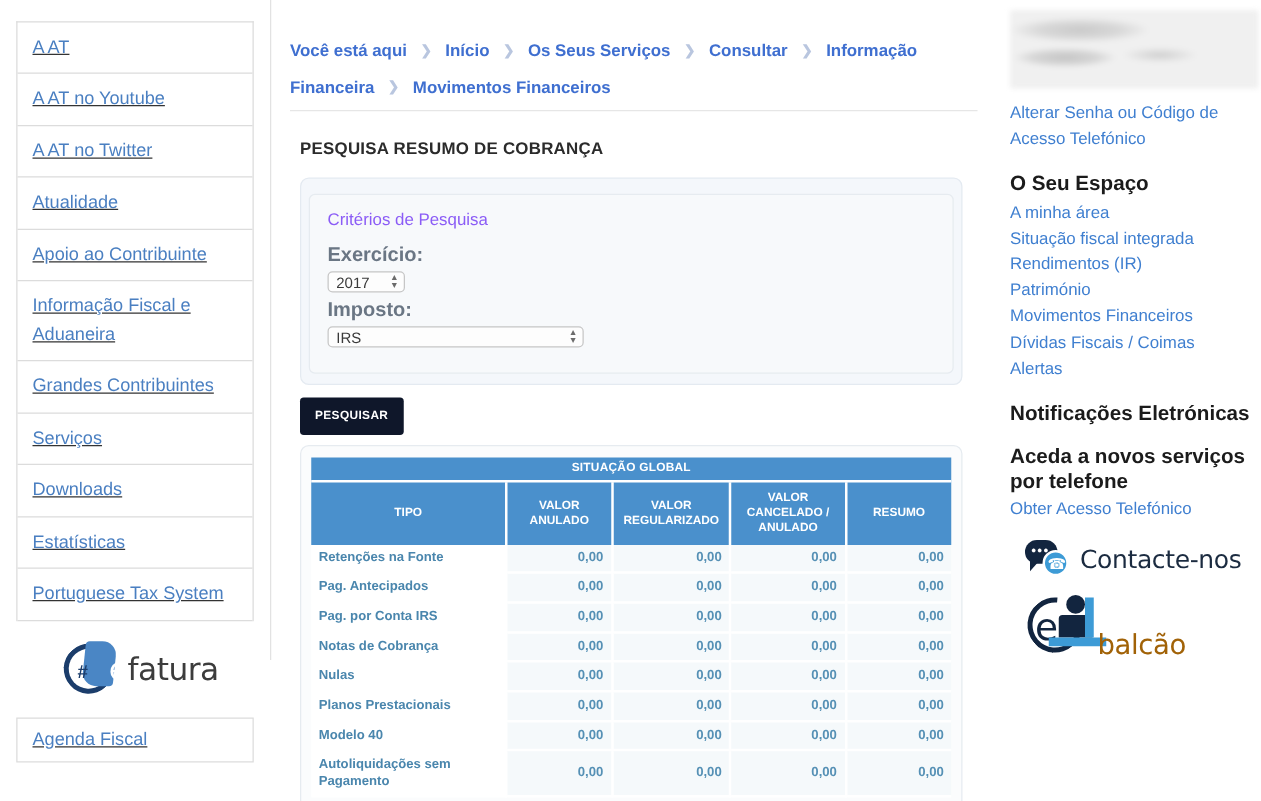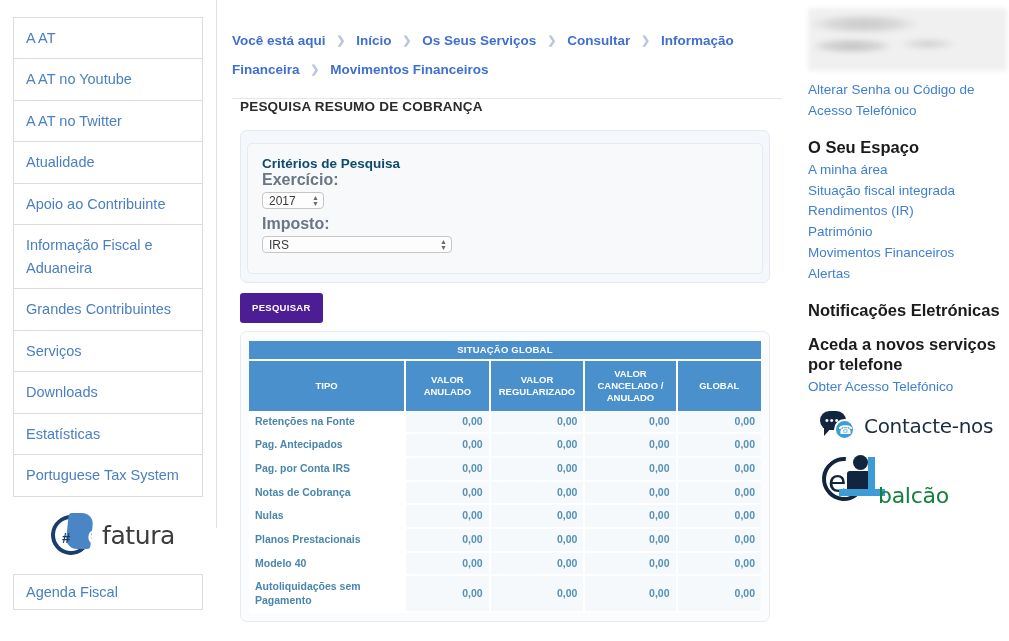--- a/index.html
+++ b/index.html
@@ -25,20 +25,21 @@
 
   
   .left-col {
     width: 217px;
     min-width: 217px;
     height: 528px;
     border-right: 1px solid #e2e2e2;
     box-sizing: border-box;
     padding: 17px 13px 0 13px;
     background: #fff;
+    text-decoration: underline;
   }
   .nav-list {
     border: 1px solid #dcdcdc;
     border-bottom: none;
     background: #fff;
   }
   .nav-item {
     border-bottom: 1px solid #dcdcdc;
     padding: 9px 12px;
     color: #4a7fc1;
@@ -108,22 +109,23 @@
     height: 641px;
     box-sizing: border-box;
     padding: 26px 18px 0 15px;
     overflow: hidden;
   }
   .breadcrumb {
     font-size: 13.5px;
     font-weight: bold;
     color: #3f6fd0;
     line-height: 2.15;
-    padding: 0 0 14px 0;
+    padding: 0 0 4px 0;
     border-bottom: 1px solid #e6e6e6;
+    margin-bottom: 22px;
   }
   .breadcrumb span.bc { cursor: pointer; }
   .breadcrumb span.bc.first { cursor: default; }
   .bc-sep {
     color: #b9c6df;
     font-size: 11px;
     padding: 0 7px;
     vertical-align: 1px;
   }
 
@@ -146,22 +148,23 @@
   }
   .criteria-panel {
     background: #f7f9fb;
     border: 1px solid #e6ebf0;
     border-radius: 5px;
     padding: 12px 14px 14px 14px;
     margin-top: 6px;
   }
   .criteria-title {
     font-size: 13.5px;
-    font-weight: bold;
-    color: #0c4a6e;
+    font-weight: normal;
+    color: #8b5cf6;
+    margin-bottom: 13px;
   }
   .field-label {
     font-size: 16px;
     font-weight: bold;
     color: #6a7684;
     margin-bottom: 3px;
   }
   select.mac-select {
     font-family: "Liberation Sans", sans-serif;
     font-size: 12px;
@@ -182,26 +185,26 @@
     position: absolute;
     right: 5px; top: 50%;
     transform: translateY(-50%);
     font-size: 7px;
     line-height: 6px;
     color: #6b6b6b;
     pointer-events: none;
     text-align: center;
   }
   .sel-exercicio { width: 62px; }
-  .sel-imposto { width: 190px; }
+  .sel-imposto { width: 205px; }
 
   .btn-pesquisar {
     display: inline-block;
     margin: 10px 0 0 0;
-    background: #4c1d95;
+    background: #0f172a;
     color: #fff;
     font-size: 9.5px;
     font-weight: bold;
     letter-spacing: 0.3px;
     padding: 9px 12px 10px 12px;
     border-radius: 3px;
     border: none;
     cursor: pointer;
     font-family: "Liberation Sans", sans-serif;
   }
@@ -399,21 +402,21 @@
   .eb-bar {
     position: absolute;
     left: 48px; top: 4px;
     width: 7px; height: 32px;
     background: #3d9bd6;
   }
   .eb-text {
     position: absolute;
     left: 58px; top: 30px;
     font-size: 22px;
-    color: #15803d;
+    color: #a16207;
     letter-spacing: -0.3px;
     font-family: "DejaVu Sans", sans-serif;
   }
   .q-freq {
     margin-top: 7px;
     color: #3f7fd0;
     font-size: 13.5px;
     cursor: pointer;
   }
 </style>
@@ -504,21 +507,21 @@
         </colgroup>
         <thead>
           <tr>
             <th class="sit-global" colspan="5">SITUAÇÃO GLOBAL</th>
           </tr>
           <tr>
             <th class="col">TIPO</th>
             <th class="col">VALOR ANULADO</th>
             <th class="col">VALOR REGULARIZADO</th>
             <th class="col">VALOR CANCELADO / ANULADO</th>
-            <th class="col">GLOBAL</th>
+            <th class="col">RESUMO</th>
           </tr>
         </thead>
         <tbody>
           <tr>
             <td class="tipo">Retenções na Fonte</td>
             <td class="num">0,00</td>
             <td class="num">0,00</td>
             <td class="num">0,00</td>
             <td class="num">0,00</td>
           </tr>
@@ -581,20 +584,21 @@
     <div class="redacted"></div>
 
     <span class="r-link">Alterar Senha ou Código de Acesso Telefónico</span>
 
     <div class="r-head">O Seu Espaço</div>
     <span class="r-link">A minha área</span>
     <span class="r-link">Situação fiscal integrada</span>
     <span class="r-link">Rendimentos (IR)</span>
     <span class="r-link">Património</span>
     <span class="r-link">Movimentos Financeiros</span>
+    <span class="r-link">Dívidas Fiscais / Coimas</span>
     <span class="r-link">Alertas</span>
 
     <div class="r-head">Notificações Eletrónicas</div>
 
     <div class="r-head tight">Aceda a novos serviços por telefone</div>
     <span class="r-link">Obter Acesso Telefónico</span>
 
     <div class="logo-block">
       <div class="contacte">
         <span class="bubble-icon">

